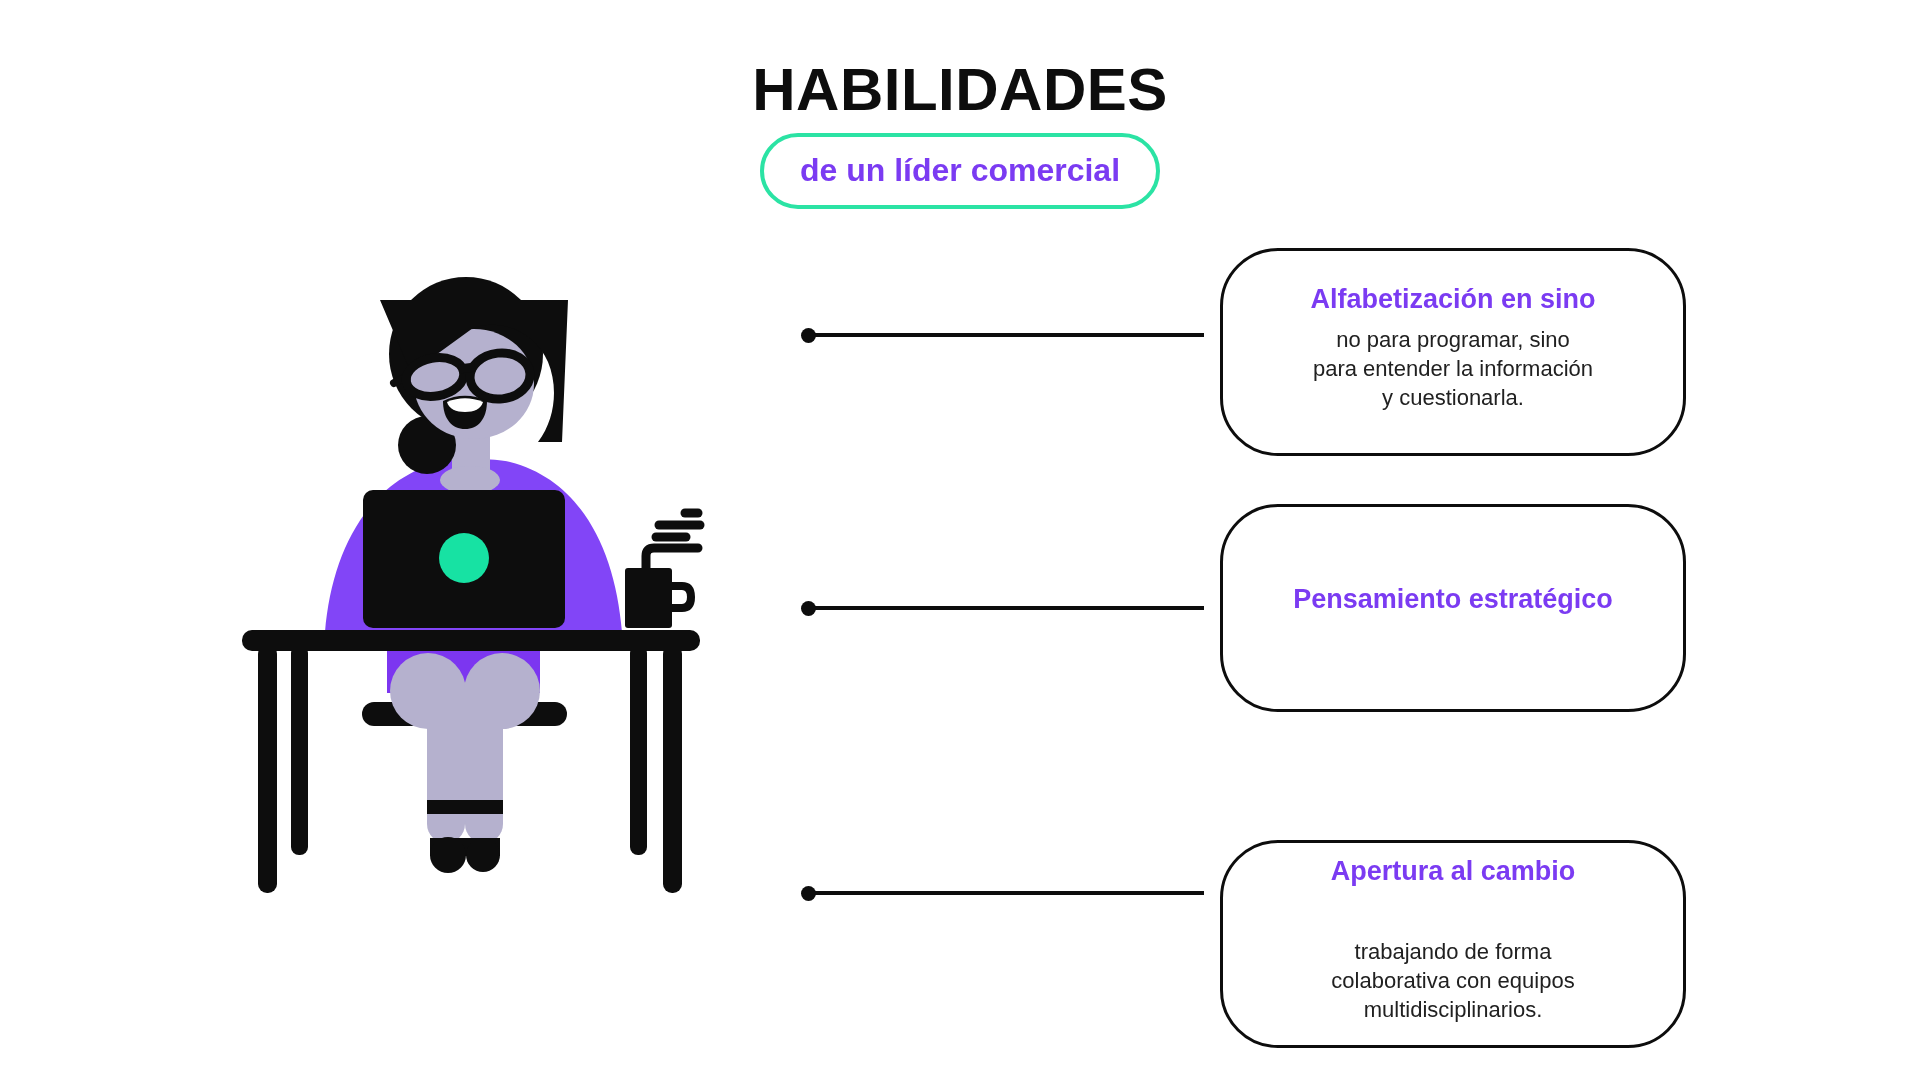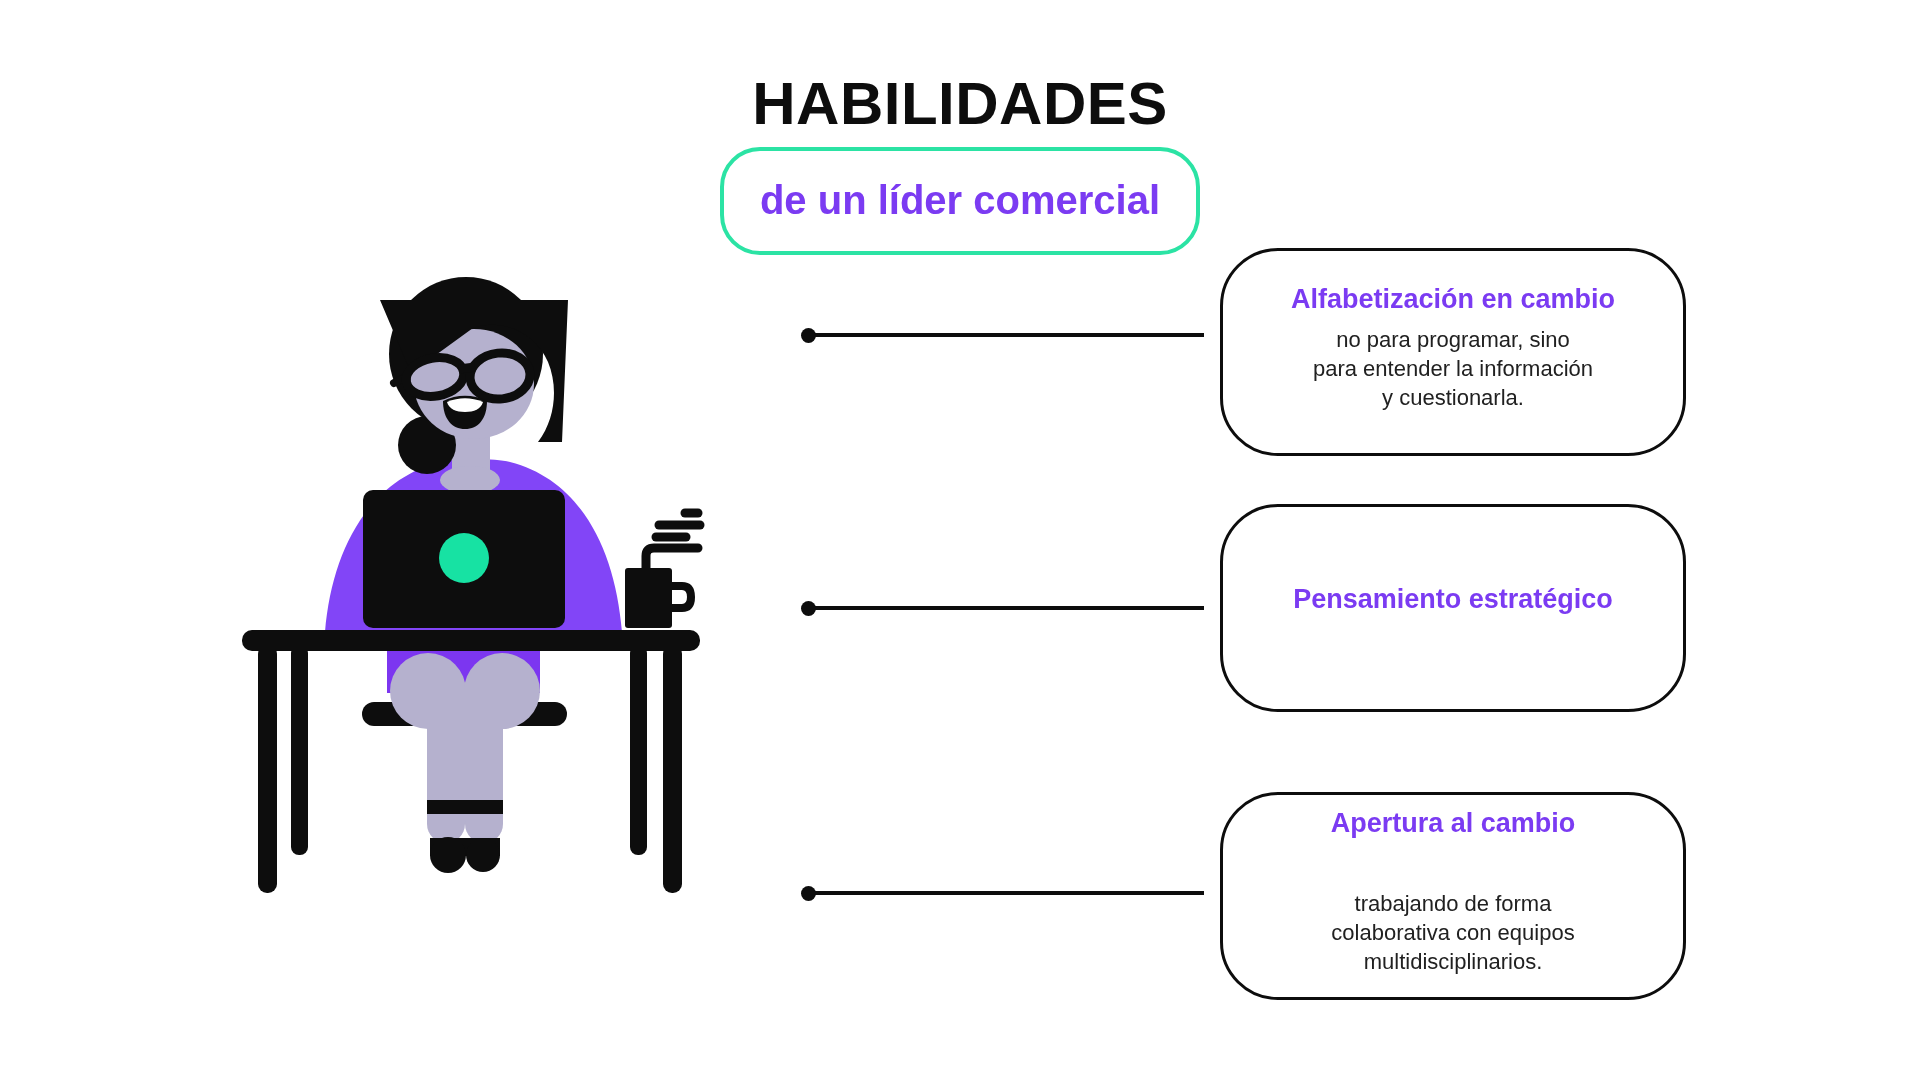--- a/index.html
+++ b/index.html
@@ -11,51 +11,51 @@
     --shirt_purple:#8245f7;
     --skirt_purple:#7c36f0;
     --body_text:#212121;
   }
   html,body{margin:0;padding:0;background:#fff;}
   .canvas{
     position:relative;width:1920px;height:1080px;background:#ffffff;overflow:hidden;
     font-family:"Liberation Sans", sans-serif;
   }
   
-  .header{position:absolute;left:0;top:72px;width:1920px;text-align:center;}
+  .header{position:absolute;left:0;top:58px;width:1920px;text-align:center;}
   .title{
     margin:0;font-size:60px;font-weight:bold;color:var(--ink_black);
     letter-spacing:0.5px;line-height:1.05;
   }
   .subtitle-pill{
     display:inline-block;margin-top:12px;
     border:4px solid var(--mint_green);border-radius:40px;
-    padding:16px 36px;height:68px;line-height:66px;
-    font-size:40px;font-weight:bold;color:var(--accent_purple);
+    padding:0 36px;height:68px;line-height:66px;
+    font-size:32px;font-weight:bold;color:var(--accent_purple);
     background:#fff;
   }
   
   .connector{position:absolute;left:804px;width:400px;height:4px;background:var(--ink_black);}
   .connector .dot{
     position:absolute;left:-3px;top:-5.5px;width:15px;height:15px;border-radius:50%;
     background:var(--ink_black);
   }
   #connector-1{top:333px;}
   #connector-2{top:606px;}
   #connector-3{top:891px;}
   
   .card{
     position:absolute;left:1220px;width:466px;height:208px;box-sizing:border-box;
     border:3px solid var(--ink_black);border-radius:58px;background:#fff;
     display:flex;flex-direction:column;justify-content:center;align-items:center;
     padding:6px 40px 14px 40px;text-align:center;
   }
   #card-1{top:248px;}
   #card-2{top:504px;}
-  #card-3{top:792px;gap:40px;}
+  #card-3{top:840px;gap:40px;}
   .card-heading{
     font-size:27px;font-weight:bold;color:var(--accent_purple);margin:0 0 9px 0;line-height:1.15;
   }
   .card-body{
     font-size:22px;color:var(--body_text);line-height:29px;white-space:pre-line;margin:0;
   }
   
   .illustration{position:absolute;left:230px;top:270px;width:480px;height:640px;}
 </style>
 </head>
@@ -131,21 +131,21 @@
       <span class="dot"></span>
     </div>
   <div class="connector" id="connector-2">
       <span class="dot"></span>
     </div>
   <div class="connector" id="connector-3">
       <span class="dot"></span>
     </div>
 
   <div class="card" id="card-1">
-    <h2 class="card-heading">Alfabetización en cambio</h2>
+    <h2 class="card-heading">Alfabetización en sino</h2>
     <p class="card-body">no para programar, sino
 para entender la información
 y cuestionarla.</p>
   </div>
   <div class="card" id="card-2">
     <h2 class="card-heading">Pensamiento estratégico</h2>
   </div>
   <div class="card" id="card-3">
     <h2 class="card-heading">Apertura al cambio</h2>
     <p class="card-body">trabajando de forma

